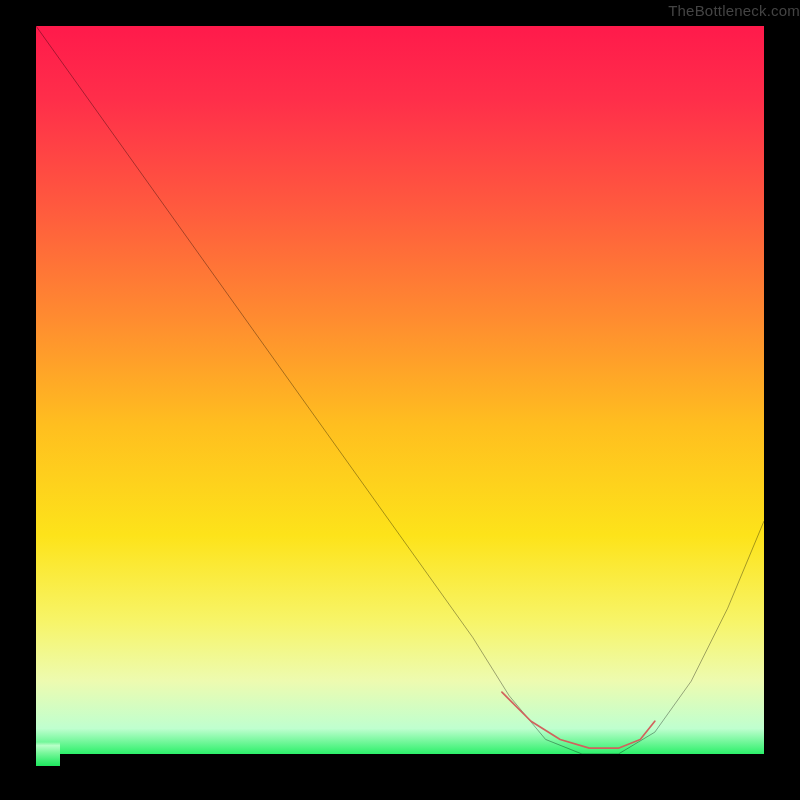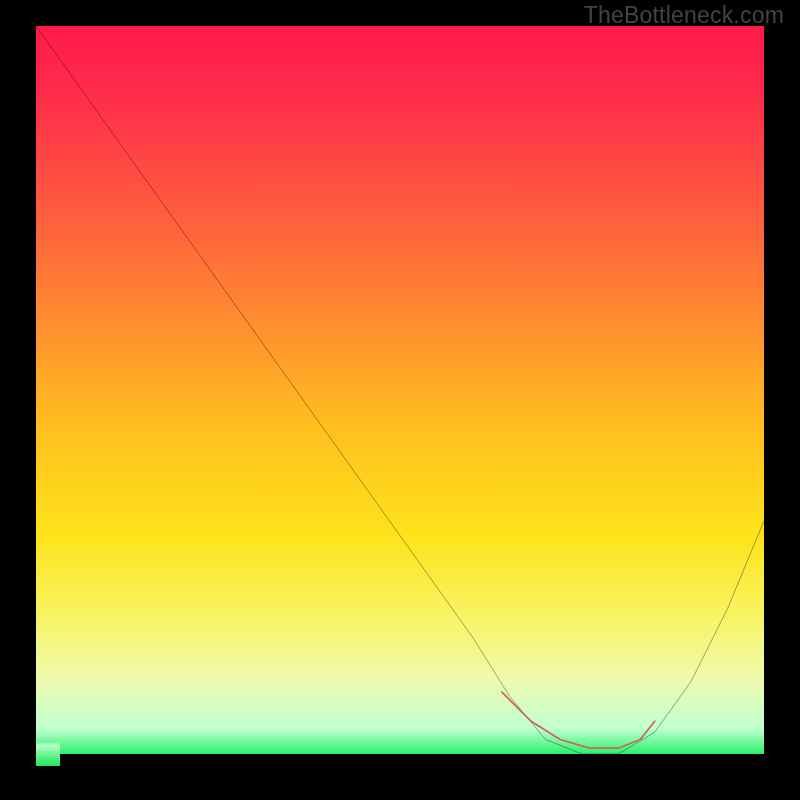--- a/index.html
+++ b/index.html
@@ -12,23 +12,23 @@
 }
 .frame {
   position: relative;
   width: 800px;
   height: 800px;
   background: #000;
 }
 .watermark {
   position: absolute;
   top: 2px;
-  right: 16px;
+  right: 0;
   color: #444;
-  font-size: 23px;
+  font-size: 15px;
   font-weight: 500;
   letter-spacing: 0.2px;
   z-index: 10;
 }
 .plot {
   position: absolute;
   left: 36px;
   top: 26px;
   width: 728px;
   height: 740px;

